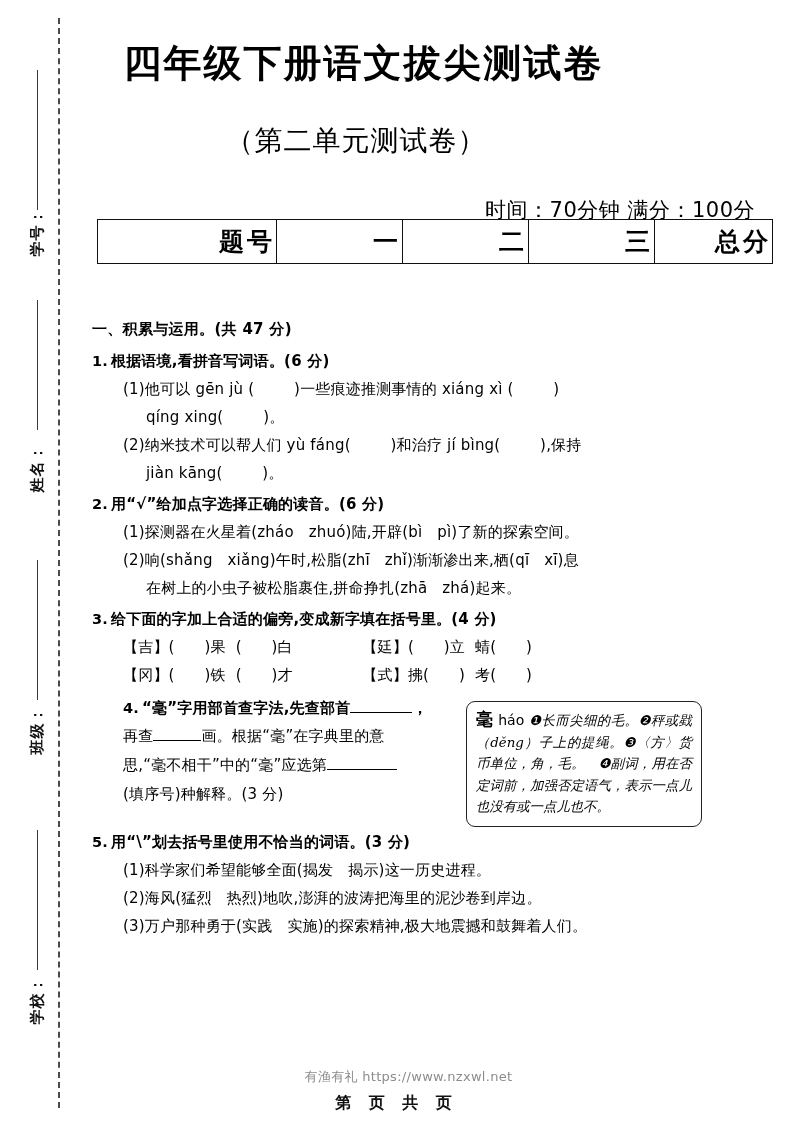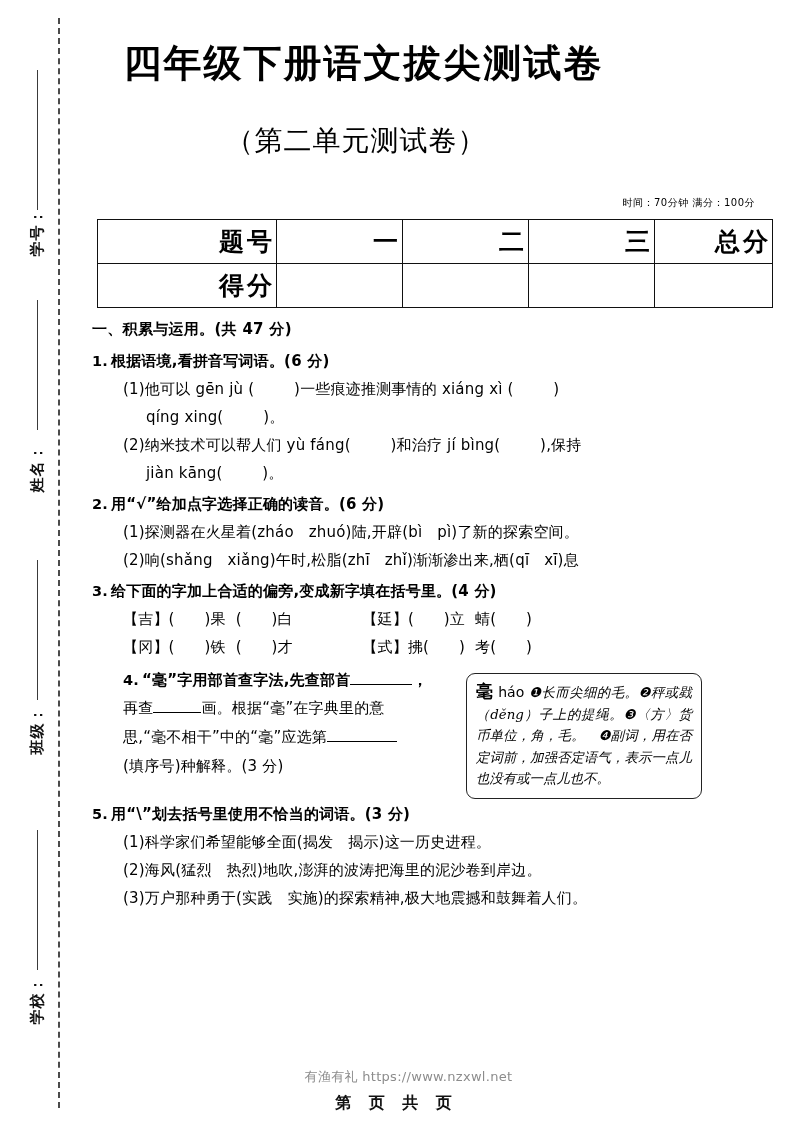--- a/index.html
+++ b/index.html
@@ -65,21 +65,21 @@
     width: 712px;
     text-align: center;
     font-size: 28px;
     font-weight: 400;
     letter-spacing: 1px;
     color: #000;
   }
   .time-score {
     position: absolute;
     right: 38px; top: 196px;
-    font-size: 10px;
+    font-size: 21px;
     font-weight: 400;
     letter-spacing: 0.5px;
   }
 
   
   .score-table {
     position: absolute;
     left: 97px; top: 219px;
     width: 660px;
     border-collapse: collapse;
@@ -229,27 +229,20 @@
 
 <table class="score-table">
   <tbody>
       <tr>
     <td class="c0">题号</td>
     <td class="c1">一</td>
     <td class="c2">二</td>
     <td class="c3">三</td>
     <td class="c4">总分</td>
   </tr>
-  <tr>
-    <td class="c0">得分</td>
-    <td class="c1"></td>
-    <td class="c2"></td>
-    <td class="c3"></td>
-    <td class="c4"></td>
-  </tr>
 </tbody>
   </table>
 
 <div class="content">
 
   <div class="sec-head">一、积累与运用。(共 47 分)</div>
 
   <div class="q">
     <div class="q-head">
       <span class="q-num">1.</span>
@@ -261,20 +254,21 @@
     <div class="q-line cont">jiàn kāng(        )。</div>
   </div>
 
   <div class="q">
     <div class="q-head">
       <span class="q-num">2.</span>
       <span>用“√”给加点字选择正确的读音。(6 分)</span>
     </div>
     <div class="q-line">(1)探测器在火星着(zháo   zhuó)陆,开辟(bì   pì)了新的探索空间。</div>
     <div class="q-line">(2)响(shǎng   xiǎng)午时,松脂(zhī   zhǐ)渐渐渗出来,栖(qī   xī)息</div>
+    <div class="q-line cont">在树上的小虫子被松脂裹住,拼命挣扎(zhā   zhá)起来。</div>
   </div>
 
   <div class="q">
     <div class="q-head">
       <span class="q-num">3.</span>
       <span>给下面的字加上合适的偏旁,变成新字填在括号里。(4 分)</span>
     </div>
     <div class="q-line">【吉】(      )果  (      )白              【廷】(      )立  蜻(      )</div>
     <div class="q-line">【冈】(      )铁  (      )才              【式】拂(      )  考(      )</div>
   </div>

